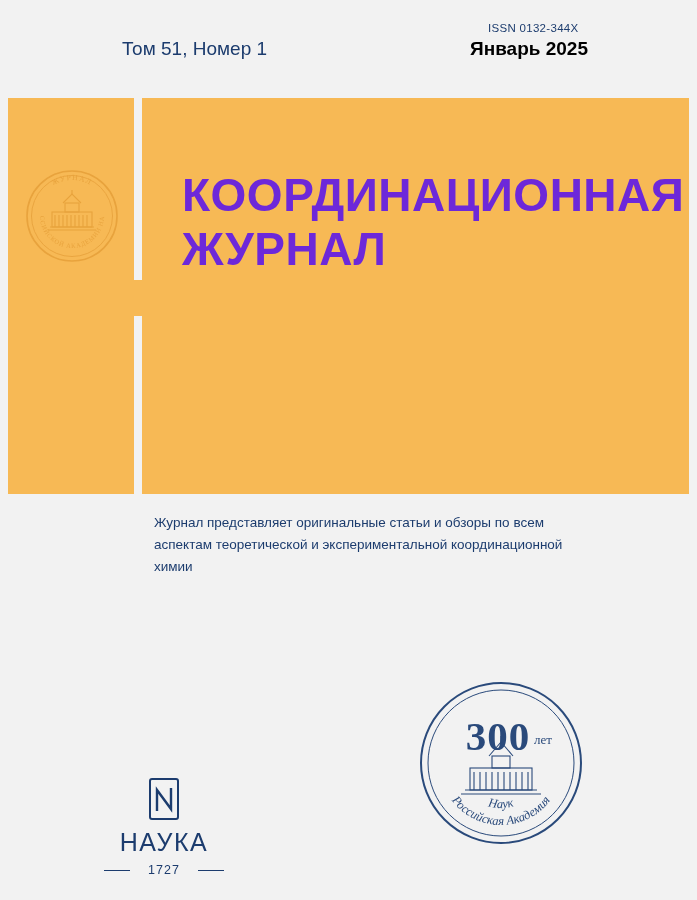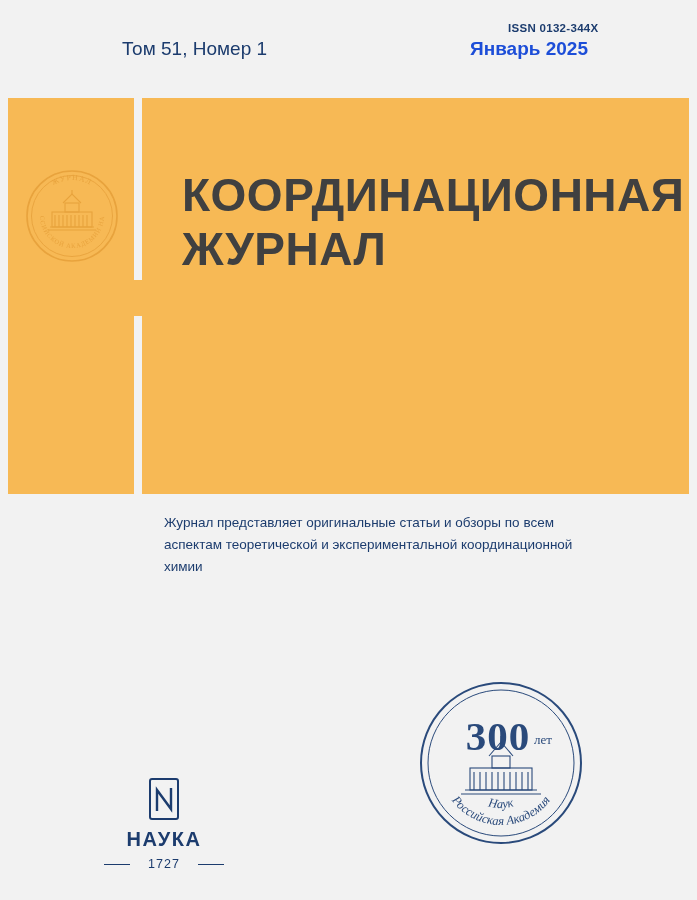--- a/index.html
+++ b/index.html
@@ -21,45 +21,45 @@
   
   .header {
     position: absolute;
     left: 0;
     top: 0;
     width: 697px;
     height: 98px;
   }
   .issn {
     position: absolute;
-    left: 508px;
+    left: 488px;
     top: 22px;
     font-size: 11.5px;
     letter-spacing: 0.3px;
     color: #1c3c6e;
-    font-weight: bold;
+    font-weight: normal;
     font-family: "Liberation Sans", sans-serif;
   }
   .volume {
     position: absolute;
     left: 122px;
     top: 38px;
     font-size: 19px;
     font-weight: normal;
     color: #1c3c6e;
   }
   .date {
     position: absolute;
     left: 464px;
     top: 38px;
     width: 124px;
     text-align: right;
     font-size: 19px;
     font-weight: bold;
-    color: #1d4ed8;
+    color: #000000;
   }
 
   
   .band {
     position: absolute;
     left: 8px;
     top: 98px;
     width: 681px;
     height: 396px;
     background: #f7b955;
@@ -97,38 +97,37 @@
     width: 100px;
     height: 100px;
   }
 
   
   .title {
     position: absolute;
     left: 182px;
     top: 168px;
     width: 470px;
-    color: #404040;
+    color: #6d28d9;
     font-weight: bold;
     font-size: 46px;
     line-height: 1.18;
     letter-spacing: 0.5px;
   }
   .title .line2 { display: block; }
 
   
   .description {
     position: absolute;
     left: 154px;
     top: 512px;
     width: 430px;
     font-size: 13.5px;
     line-height: 1.62;
     color: #1c3c6e;
-    margin-left: 10px;
   }
 
   
   .emblem300 {
     position: absolute;
     left: 410px;
     top: 672px;
     width: 182px;
     height: 182px;
   }
@@ -142,22 +141,22 @@
     text-align: center;
     color: #1c3c6e;
   }
   .nauka-mark {
     width: 30px;
     height: 42px;
     margin: 0 auto 8px auto;
     display: block;
   }
   .nauka-word {
-    font-size: 20px;
-    font-weight: bold;
+    font-size: 25px;
+    font-weight: normal;
     letter-spacing: 1.6px;
   }
   .nauka-year {
     margin-top: 6px;
     font-size: 12.5px;
     letter-spacing: 1px;
     display: flex;
     align-items: center;
     justify-content: center;
     gap: 18px;

